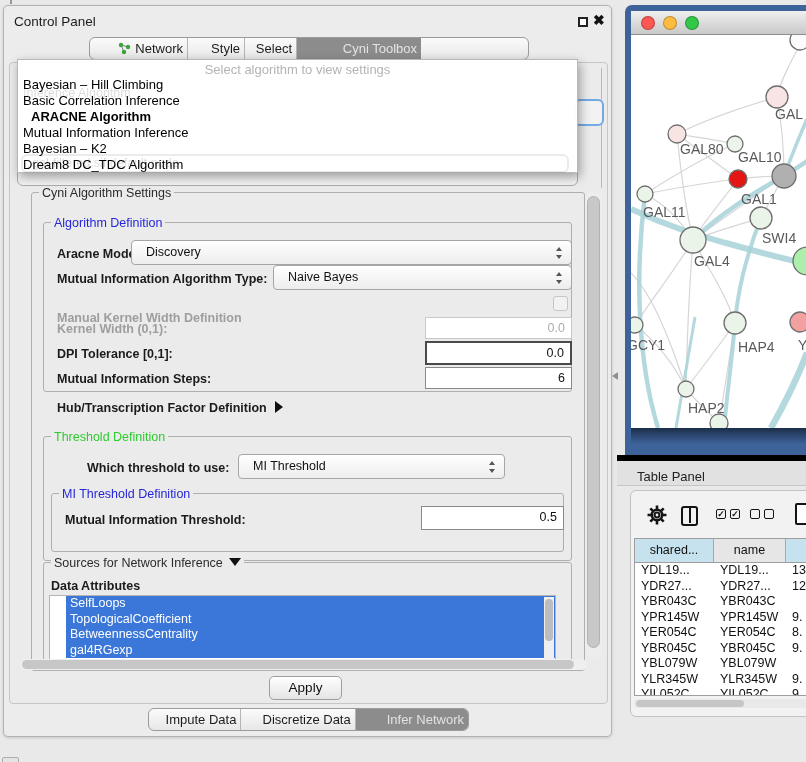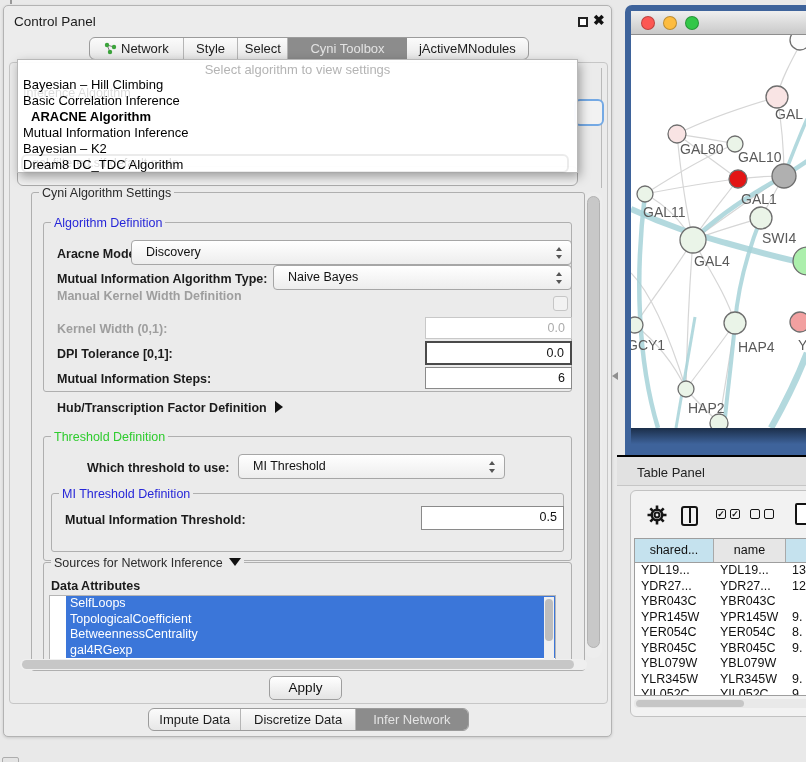--- a/index.html
+++ b/index.html
@@ -12,21 +12,21 @@
   #control-panel { left:3px; top:5px; width:609px; height:732px;
     background:#ECECEC; border:1px solid #B3B3B3; border-radius:5px;
     box-shadow:0 1px 3px rgba(0,0,0,.15); }
   #cp-title { left:10px; top:8px; font-size:13.5px; color:#1c1c1c; }
   #cp-float { left:574px; top:11px; width:10px; height:10px; border:2px solid #222; background:#fff; }
   #cp-close { left:589px; top:6px; font-size:14px; font-weight:bold; color:#111; }
 
   
   .tabstrip { display:flex; height:23px; border:1px solid #9B9B9B; border-radius:6px;
     overflow:hidden; background:linear-gradient(#FBFBFB,#E7E7E7); }
-  .tabstrip .tab { display:flex; align-items:center; justify-content:center;
+  .tabstrip .tab { display:flex; align-items:center; justify-content:flex-end;
     font-size:13px; color:#1c1c1c; border-right:1px solid #B5B5B5; padding:0 4px; }
   .tabstrip .tab:last-child { border-right:none; }
   .tabstrip .tab.sel { background:#8C8C8C; color:#E3E3E3; border-right:none; }
   #top-tabs { left:85px; top:31px; width:440px; }
   #bottom-tabs { left:144px; top:702px; width:321px; }
 
   
   #inner-panel { left:5px; top:56px; width:599px; height:642px;
     background:#EBEBEB; border:1px solid #C6C6C6; border-radius:4px; }
 
@@ -120,21 +120,21 @@
   #net-bottom { left:631px; top:428px; width:175px; height:27px;
     background:linear-gradient(#1B2E49,#3E639B 60%); }
 
   
   #splitter-arrow { left:612px; top:372px; width:0; height:0;
     border-top:4px solid transparent; border-bottom:4px solid transparent;
     border-right:6px solid #8F8F8F; }
 
   
   #tp-header { left:617px; top:455px; width:189px; height:31px; background:#E1E1E1;
-    border-top:2px solid #000000; border-bottom:1px solid #C6C6C6; }
+    border-top:6px solid #000000; border-bottom:1px solid #C6C6C6; }
   #tp-title { position:absolute; left:20px; top:8px; font-size:13px; color:#222; }
   #tp-box { left:630px; top:490px; width:200px; height:227px; background:#F2F2F2;
     border:1px solid #C2C2C2; border-radius:6px; }
   .ticon { position:absolute; }
   #ti-split { left:50px; top:15px; width:17px; height:20px; border:2.5px solid #141414; border-radius:3px; }
   #ti-split i { position:absolute; left:5.5px; top:0; width:2.5px; height:15px; background:#141414; }
   .cbpair { display:flex; gap:4px; }
   .cb { width:10px; height:10px; border:1.5px solid #141414; border-radius:2px;
     font-size:9px; line-height:8px; text-align:center; color:#141414; font-weight:bold; }
   #ti-page { left:164px; top:12px; width:16px; height:22px; border:2.5px solid #141414; border-radius:2px; background:#fff; }
@@ -186,23 +186,20 @@
         </div>
         <div class="tab" style="width: 57px;">
           <span>Style</span>
         </div>
         <div class="tab" style="width: 52px;">
           <span>Select</span>
         </div>
         <div class="tab sel" style="width: 124px;">
           <span>Cyni Toolbox</span>
         </div>
-        <div class="tab" style="width: 127px;">
-          <span>jActiveMNodules</span>
-        </div>
       </div>
 
     <div class="abs" id="inner-panel"></div>
 
     <div class="abs frag" id="frag-combo-right"></div>
     <div class="abs" id="frag-groupline"></div>
     <div class="abs frag" id="frag-combo-bottom"></div>
 
     <div class="abs" id="algo-popup">
       <div id="algo-placeholder">Select algorithm to view settings</div>
@@ -236,21 +233,21 @@
 
     <div class="lbl" style="left:53px; top:266px;">Mutual Information Algorithm Type:</div>
     <div class="combo" style="left:269px; top:259px; width:299px; height:25px;">
       <span class="ctext">Naive Bayes</span>
       <span class="spin">
           <i class="up"></i>
           <i class="dn"></i>
         </span>
     </div>
 
-    <div class="lbl dis" style="left:53px; top:283px;">Manual Kernel Width Definition</div>
+    <div class="lbl dis" style="left:53px; top:305px;">Manual Kernel Width Definition</div>
     <div class="checkbox" style="left:549px; top:290px;"></div>
 
     <div class="lbl dis" style="left:53px; top:316px;">Kernel Width (0,1):</div>
     <div class="field dis" style="left:421px; top:311px; width:147px; height:22px; border:1px solid #C8C8C8;">0.0</div>
 
     <div class="lbl" style="left:53px; top:341px;">DPI Tolerance [0,1]:</div>
     <div class="field" style="left:421px; top:335px; width:147px; height:24px; border:2px solid #4A4A4A;">0.0</div>
 
     <div class="lbl" style="left:53px; top:366px;">Mutual Information Steps:</div>
     <div class="field" style="left:421px; top:361px; width:147px; height:22px; border:1px solid #8A8A8A;">6</div>

